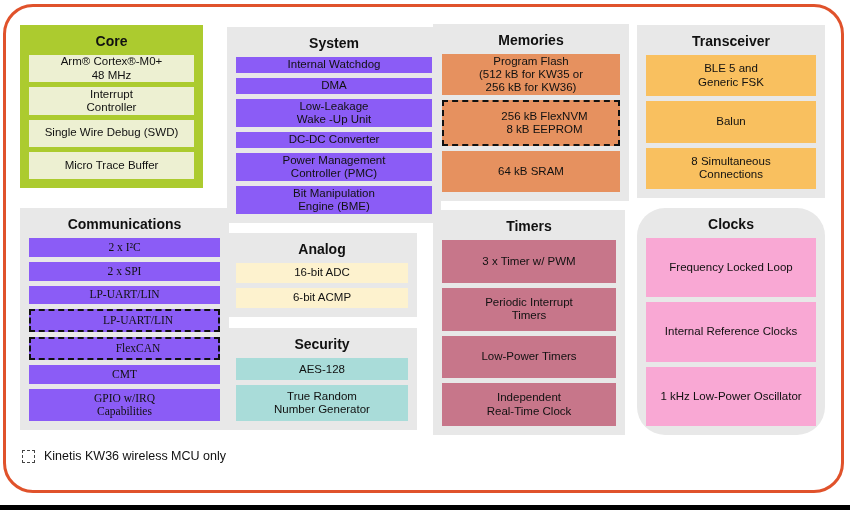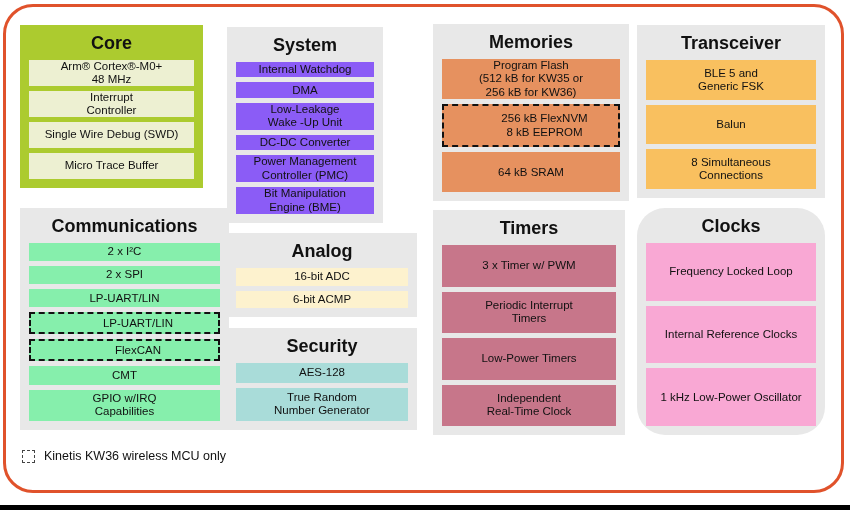--- a/index.html
+++ b/index.html
@@ -12,44 +12,44 @@
     border:3px solid #E0522B;border-radius:30px;box-sizing:border-box;
   }
   .bottom-bar{
     position:absolute;left:0;bottom:0;width:850px;height:5px;background:#000;
   }
   .section{
     position:absolute;background:#E8E8E8;display:flex;flex-direction:column;
     padding:5px 9px 9px 9px;box-sizing:border-box;
   }
   .section-title{
-    text-align:center;font-weight:bold;font-size:18px;padding:3px 0 6px 0;
+    text-align:center;font-weight:bold;font-size:14px;padding:3px 0 6px 0;
     flex:0 0 auto;
   }
   .items{flex:1;display:flex;flex-direction:column;gap:5px;min-height:0;}
   .item{
     display:flex;align-items:center;justify-content:center;text-align:center;
     font-size:11.5px;line-height:1.16;white-space:pre-line;
     padding:2px 4px;box-sizing:border-box;flex:1 1 auto;min-height:0;
   }
   .equal .item{flex:1 1 0;}
   .dashed{border:2px dashed #111;padding-left:31px;}
   
   .sec-core{left:20px;top:25px;width:183px;height:163px;background:#ACCB2F;}
   .sec-communications{left:20px;top:208px;width:209px;height:222px;}
-  .sec-system{left:227px;top:27px;width:156px;height:196px;}
+  .sec-system{left:227px;top:27px;width:214px;height:196px;}
   .sec-analog{left:227px;top:233px;width:190px;height:84px;}
   .sec-security{left:227px;top:328px;width:190px;height:102px;}
   .sec-memories{left:433px;top:24px;width:196px;height:177px;}
   .sec-timers{left:433px;top:210px;width:192px;height:225px;}
   .sec-transceiver{left:637px;top:25px;width:188px;height:173px;}
   .sec-clocks{left:637px;top:208px;width:188px;height:227px;border-radius:28px;}
   
   .sec-core .item{background:#EDF0D2;}
-  .sec-communications .item{background:#86efac;}
+  .sec-communications .item{background:#8b5cf6;font-family:Liberation Serif, serif;}
   .sec-system .item{background:#8b5cf6;}
   .sec-analog .item{background:#FDF2CE;}
   .sec-security .item{background:#A9DCD9;}
   .sec-memories .item{background:#E6915F;}
   .sec-timers .item{background:#C7768A;}
   .sec-transceiver .item{background:#F9C05F;}
   .sec-clocks .item{background:#f9a8d4;}
   
   .legend{
     position:absolute;left:22px;top:449px;display:flex;align-items:center;gap:9px;

